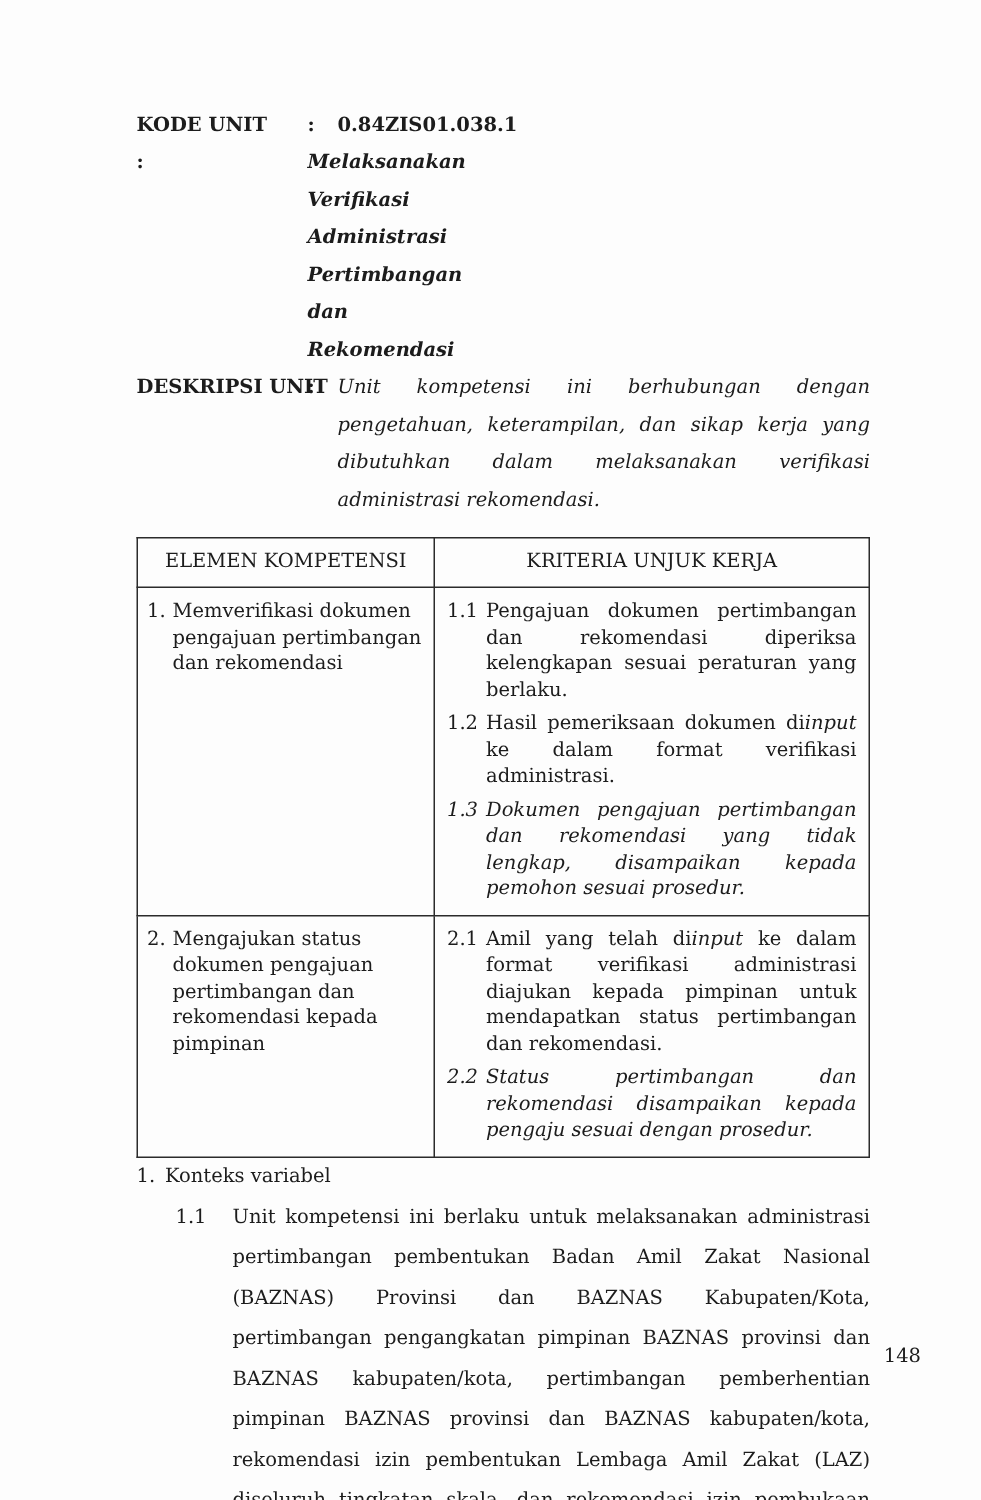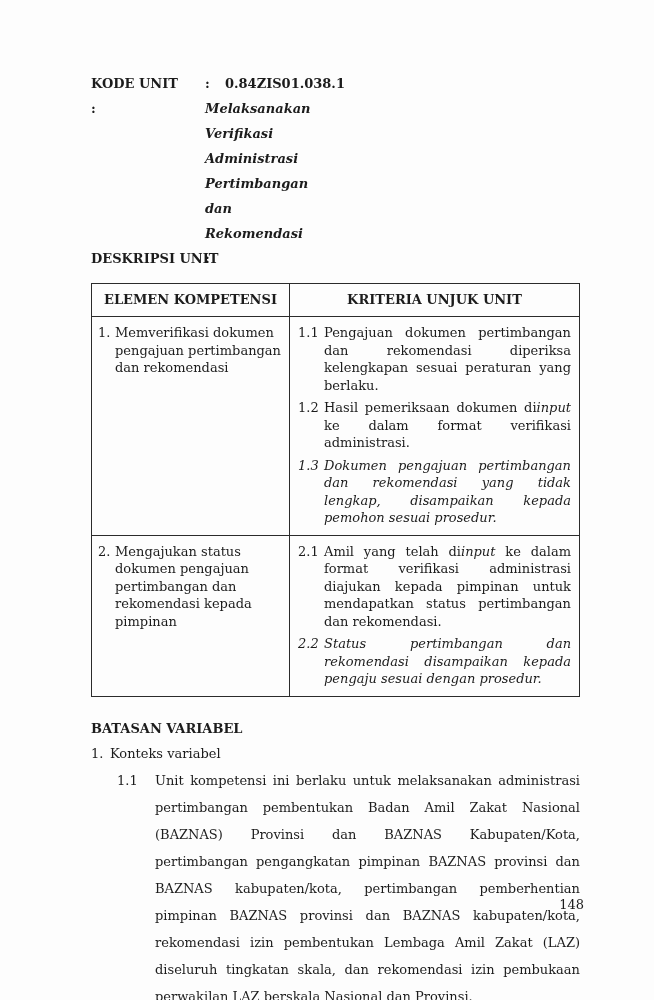--- a/index.html
+++ b/index.html
@@ -22,62 +22,63 @@
   .hrow .colon { font-weight:bold; }
   .hrow.bold-val .value { font-weight:bold; }
   .value.justify { text-align:justify;font-style:italic; }
   
   table.komp {
     border-collapse:collapse; width:100%; margin-top:12px;
     font-size:13px;
   }
   table.komp th, table.komp td { border:1px solid #2b2b2b; vertical-align:top; }
   table.komp th {
-    font-weight:bold; text-align:center; padding:8px 4px; line-height:16px;
+    font-weight:normal; text-align:center; padding:8px 4px; line-height:16px;
   }
   td.element-cell { width:185px; padding:7px 6px 8px 6px; }
   td.criteria-cell { padding:7px 8px 8px 8px; }
   .element-item { display:grid; grid-template-columns:17px 1fr; line-height:17.5px; }
   .kuk-item { display:grid; grid-template-columns:26px 1fr; line-height:17.5px; margin-bottom:5px; }
   .kuk-item:last-child { margin-bottom:0;font-style:italic; }
   .kuk-text { text-align:justify; }
   
   .section-title { font-weight:bold; margin-top:19px; line-height:25px; }
   .list-item { display:grid; grid-template-columns:19px 1fr; line-height:25px; }
   .sub-item { display:grid; grid-template-columns:38px 1fr; margin-left:26px; line-height:27px; margin-top:1px; }
   .sub-text { text-align:justify; }
-  .page-number { position:absolute; top:896px; right:88px; line-height:18px; }
+  .page-number { position:absolute; top:896px; right:58px; line-height:18px; }
 </style>
 </head>
 <body>
 
 <div class="page">
   <div class="content">
 
     <div>
       <div class="hrow bold-val">
         <span class="label">KODE UNIT</span>
         <span class="colon">:</span>
         <span class="value">0.84ZIS01.038.1</span>
       </div>
       <div class="hrow bold-val">
         <span class="colon">:</span>
         <span class="value justify">Melaksanakan Verifikasi Administrasi Pertimbangan dan Rekomendasi</span>
       </div>
       <div class="hrow">
         <span class="label">DESKRIPSI UNIT</span>
         <span class="colon">:</span>
+        <span class="value justify">Unit kompetensi ini berhubungan dengan pengetahuan, keterampilan, dan sikap kerja yang dibutuhkan dalam melaksanakan verifikasi administrasi rekomendasi.</span>
       </div>
     </div>
 
     <table class="komp">
       <thead>
         <tr>
           <th>ELEMEN KOMPETENSI</th>
-          <th>KRITERIA UNJUK UNIT</th>
+          <th>KRITERIA UNJUK KERJA</th>
         </tr>
       </thead>
       <tbody>
           <tr>
             <td class="element-cell">
               <div class="element-item">
                 <span>1.</span>
                 <span>Memverifikasi dokumen pengajuan pertimbangan dan rekomendasi</span>
               </div>
             </td>
@@ -111,21 +112,20 @@
               <div class="kuk-item">
                 <span>2.2</span>
                 <span class="kuk-text"><span>Status pertimbangan dan rekomendasi disampaikan kepada pengaju sesuai dengan prosedur.</span></span>
               </div>
             </td>
           </tr>
         </tbody>
     </table>
 
     <div>
-      <div class="section-title">BATASAN VARIABEL</div>
       <div class="list-item">
         <span>1.</span>
         <span>Konteks variabel</span>
       </div>
       <div class="sub-item">
         <span>1.1</span>
         <span class="sub-text">Unit kompetensi ini berlaku untuk melaksanakan administrasi pertimbangan pembentukan Badan Amil Zakat Nasional (BAZNAS) Provinsi dan BAZNAS Kabupaten/Kota, pertimbangan pengangkatan pimpinan BAZNAS provinsi dan BAZNAS kabupaten/kota, pertimbangan pemberhentian pimpinan BAZNAS provinsi dan BAZNAS kabupaten/kota, rekomendasi izin pembentukan Lembaga Amil Zakat (LAZ) diseluruh tingkatan skala, dan rekomendasi izin pembukaan perwakilan LAZ berskala Nasional dan Provinsi.</span>
       </div>
     </div>
 

